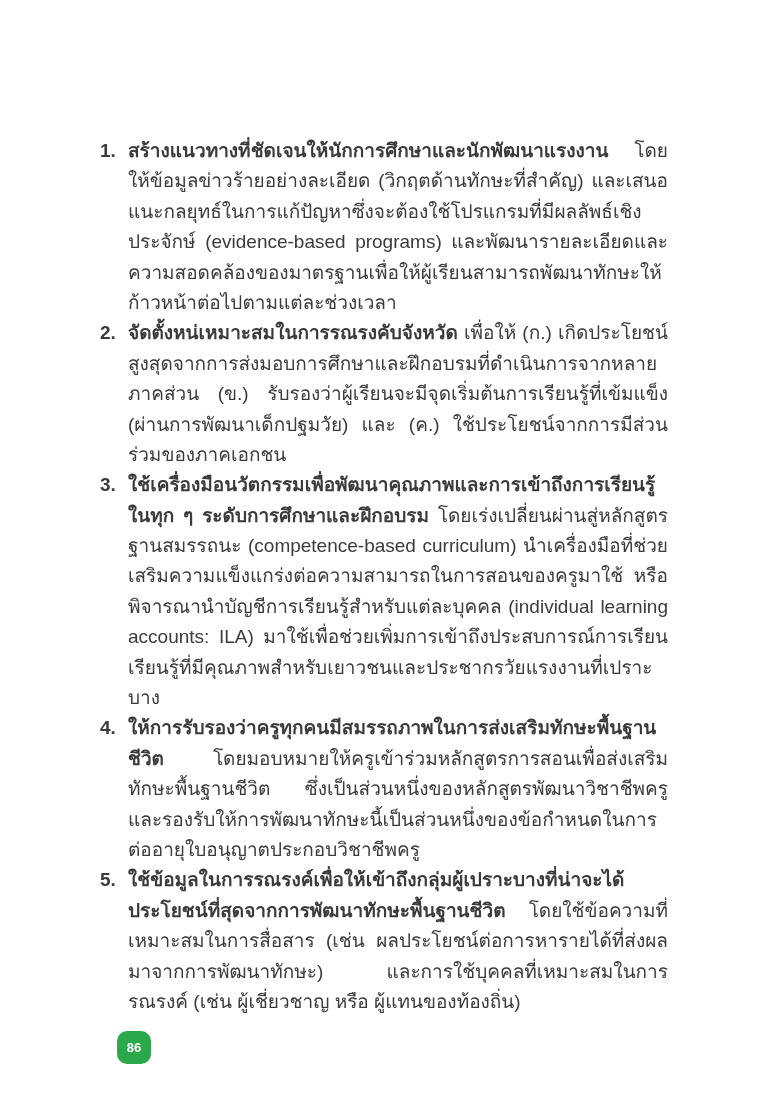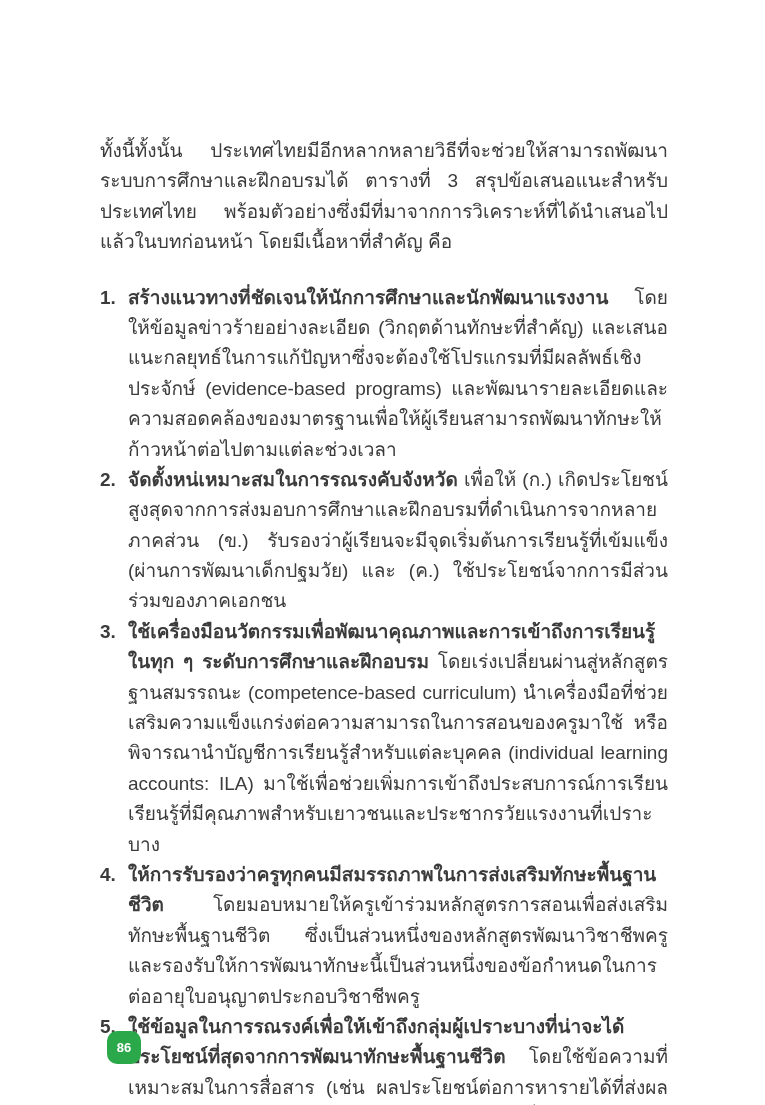--- a/index.html
+++ b/index.html
@@ -39,21 +39,21 @@
     position: absolute;
     left: 0;
     top: 0;
     font-weight: bold;
   }
   .lead-bold {
     font-weight: bold;
   }
   .page-badge {
     position: absolute;
-    left: 107px;
+    left: 117px;
     top: 1031px;
     width: 34px;
     height: 33px;
     border-radius: 10px;
     background: #2ba84a;
     color: #ffffff;
     font-size: 13px;
     font-weight: bold;
     display: flex;
     align-items: center;
@@ -61,21 +61,20 @@
     text-align: center;
   }
 </style>
 </head>
 <body>
 
 <div class="page">
 
   <div class="content">
 
-    <p class="intro">ทั้งนี้ทั้งนั้น ประเทศไทยมีอีกหลากหลายวิธีที่จะช่วยให้สามารถพัฒนาระบบการศึกษาและฝึกอบรมได้ ตารางที่ 3 สรุปข้อเสนอแนะสำหรับประเทศไทย พร้อมตัวอย่างซึ่งมีที่มาจากการวิเคราะห์ที่ได้นำเสนอไปแล้วในบทก่อนหน้า โดยมีเนื้อหาที่สำคัญ คือ</p>
 
     <div class="rec-list">
 
       <div class="rec-item">
         <span class="num">1.</span>
         <span class="lead-bold">สร้างแนวทางที่ชัดเจนให้นักการศึกษาและนักพัฒนาแรงงาน</span><span> โดยให้ข้อมูลข่าวร้ายอย่างละเอียด (วิกฤตด้านทักษะที่สำคัญ) และเสนอแนะกลยุทธ์ในการแก้ปัญหาซึ่งจะต้องใช้โปรแกรมที่มีผลลัพธ์เชิงประจักษ์ (evidence-based programs) และพัฒนารายละเอียดและความสอดคล้องของมาตรฐานเพื่อให้ผู้เรียนสามารถพัฒนาทักษะให้ก้าวหน้าต่อไปตามแต่ละช่วงเวลา</span>
       </div>
 
       <div class="rec-item">
         <span class="num">2.</span>

